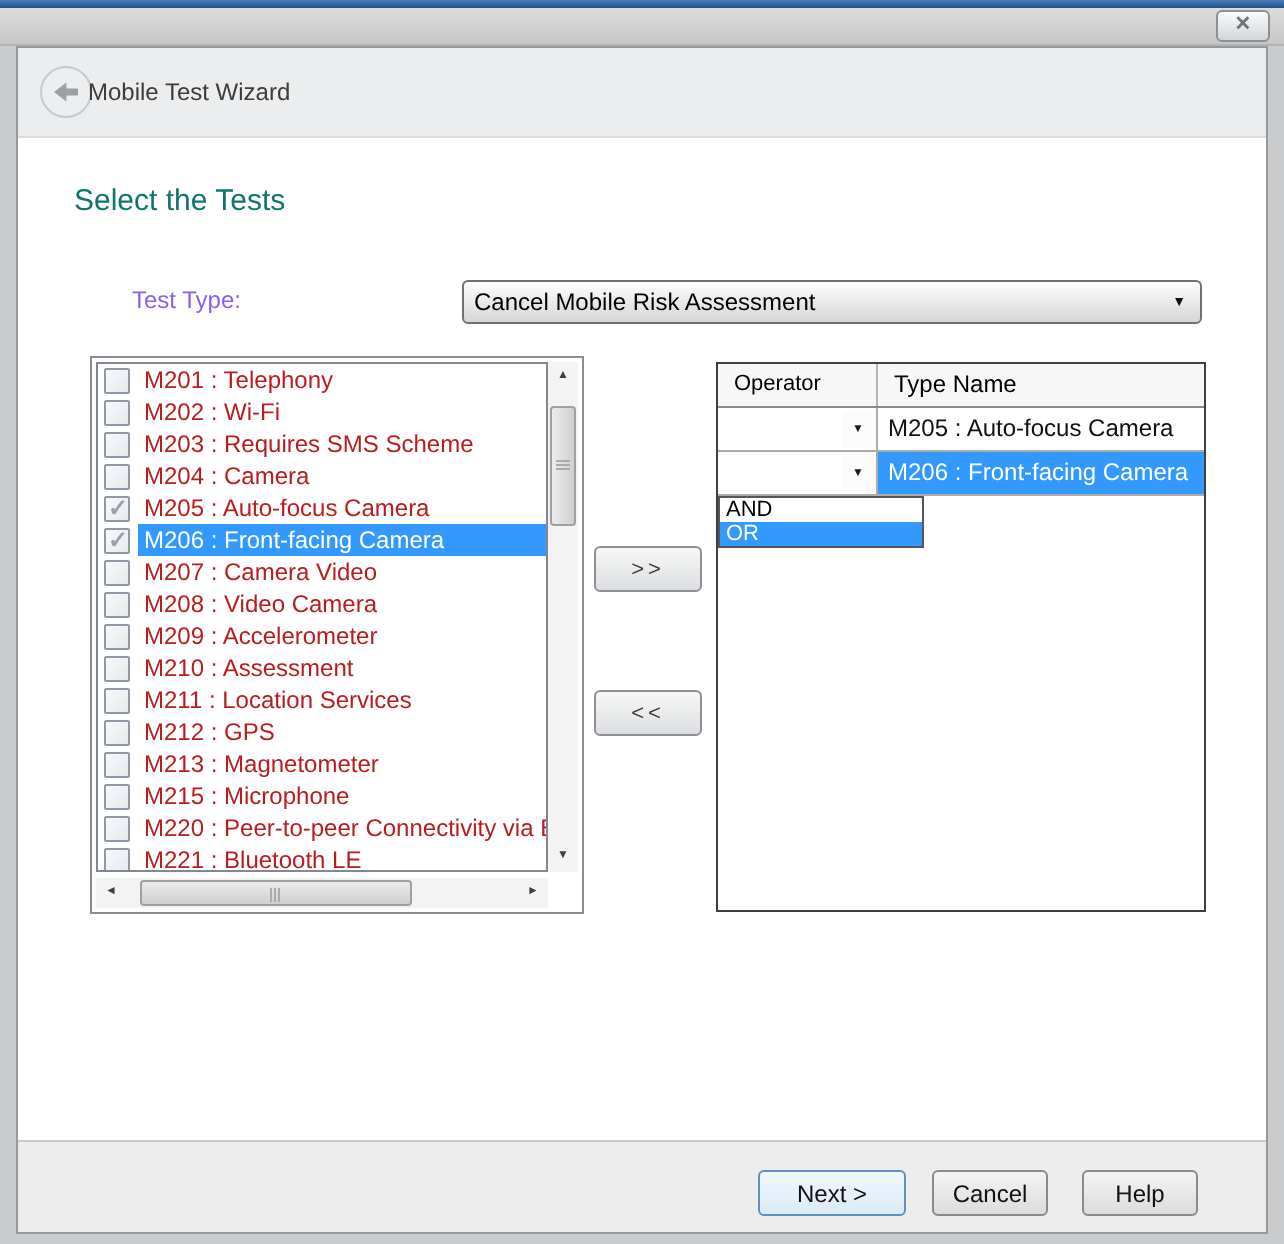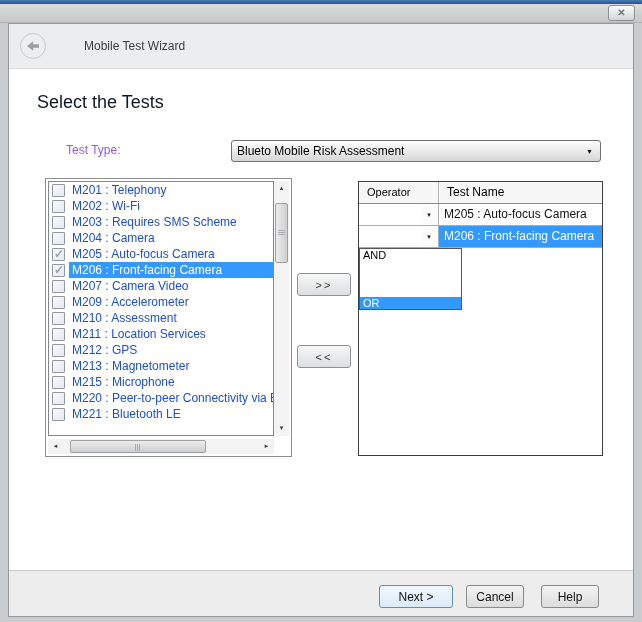--- a/index.html
+++ b/index.html
@@ -16,43 +16,43 @@
     background:linear-gradient(#fbfbfb,#d2d6d9);
     color:#6e7477; font-size:10px; font-weight:bold; line-height:13px; text-align:center; cursor:default; }
 
   .panel { position:absolute; left:8px; top:23px; width:626px; height:594px;
     background:#ffffff; border:1px solid #96989a; }
 
   .panel-header { position:absolute; left:0; top:0; right:0; height:45px;
     background:#ecedee; border-bottom:1px solid #dcdcdc; }
   .back-btn { position:absolute; left:11px; top:9px; width:26px; height:26px; border-radius:50%;
     border:1px solid #c6cacc; background:#eceeef; display:flex; align-items:center; justify-content:center; }
-  .wizard-title { position:absolute; left:35px; top:15px; font-size:12px; color:#3c3c3c;margin-left:40px; }
-
-  .section-heading { position:absolute; left:28px; top:68px; font-size:18px; color:#0f172a; }
+  .wizard-title { position:absolute; left:35px; top:15px; font-size:12px; color:#3c3c3c; }
+
+  .section-heading { position:absolute; left:28px; top:68px; font-size:15px; color:#0f766e; }
 
   .tt-label { position:absolute; left:57px; top:119px; font-size:12px; font-weight:normal; color:#8b5cf6; }
   .tt-select { position:absolute; left:222px; top:116px; width:370px; height:22px;
     border:1px solid #707070; border-radius:3px;
     background:linear-gradient(#fefefe,#d6d6d6);
     font-size:12px; line-height:20px; padding-left:5px; color:#000; }
   .tt-select .chev { position:absolute; right:7px; top:7px; font-size:7px; color:#111; line-height:7px; }
 
   
   .list-container { position:absolute; left:36px; top:154px; width:247px; height:279px;
     background:#fff; border:1px solid #8b8e90; }
   .list-box { position:absolute; left:2px; top:2px; width:226px; height:255px;
     border:1px solid #828790; background:#fff; overflow:hidden; }
   .lrow { height:16px; display:flex; align-items:center; padding-left:3px; white-space:nowrap; overflow:hidden; }
   .cbx { flex:none; width:13px; height:13px; margin-right:4px; position:relative;
     border:1px solid #8e99a5; border-radius:1px;
     background:linear-gradient(135deg,#f7f9fb,#e6eaee); }
   .cbx .check { position:absolute; left:1px; top:-2px; font-size:12px; font-weight:bold; color:#9ba1a7; display:none; }
   .lrow.checked .cbx .check { display:block; }
-  .llabel { flex:1; font-size:12px; line-height:16px; padding:0 3px; overflow:hidden; color:#1d4ed8; }
+  .llabel { flex:1; font-size:12px; line-height:16px; padding:0 3px; overflow:hidden; color:#b91c1c; }
   .lrow.selected .llabel { background:#3399ff; color:#fff; }
 
   
   .vscroll { position:absolute; right:2px; top:2px; width:15px; height:255px; background:#f3f3f4; }
   .vscroll .arr { position:absolute; left:0; width:15px; height:15px; text-align:center; font-size:6px;
     line-height:15px; color:#3f3f3f; }
   .vscroll .arr.up { top:0; } .vscroll .arr.down { bottom:0; }
   .vthumb { position:absolute; left:1px; top:22px; width:13px; height:60px;
     border:1px solid #9fa0a2; border-radius:2px; background:linear-gradient(90deg,#ececec,#cfcfcf); }
   .vthumb::after { content:""; position:absolute; left:2px; top:50%; margin-top:-3px; width:7px; height:6px;
@@ -81,21 +81,21 @@
   .th-op { width:80px; border-right:1px solid #b5b5b5; padding-left:8px; font-size:11px; line-height:21px; color:#000; }
   .th-name { flex:1; padding-left:8px; font-size:12px; line-height:21px; color:#000; }
   .trow { height:22px; display:flex; border-bottom:1px solid #ababab; }
   .op-cell { width:80px; border-right:1px solid #ababab; position:relative; background:#fff; }
   .dd-btn { position:absolute; right:1px; top:1px; bottom:1px; width:16px; border-radius:2px;
     display:flex; align-items:center; justify-content:center; font-size:6px; color:#1a1a1a; background:#fcfcfc; }
   .name-cell { flex:1; font-size:12px; line-height:21px; padding-left:5px; white-space:nowrap; overflow:hidden; color:#111; }
   .trow.selected .name-cell { background:#3399ff; color:#fff; }
   .op-list { position:absolute; left:0px; top:66px; width:103px; border:1px solid #565656; background:#fff; z-index:5; }
   .op-item { height:12px; line-height:12px; font-size:11px; padding-left:3px; color:#000; }
-  .op-item.hl { background:#3399ff; color:#fff;margin-top:36px; }
+  .op-item.hl { background:#3399ff; color:#fff; }
 
   
   .footer { position:absolute; left:0; right:0; bottom:0; height:46px;
     background:#ededee; border-top:1px solid #c9c9c9;margin-top:12px; }
   .fbtn { position:absolute; top:14px; height:23px; border:1px solid #8a8a8a; border-radius:3px;
     background:linear-gradient(#f4f4f4,#dcdcdc); font-size:12px; color:#111;
     display:flex; align-items:center; justify-content:center; }
   .fbtn.next { left:370px; width:74px; border-color:#5c90c5;
     background:linear-gradient(#f0f7fd,#dcebf9); }
   .fbtn.cancel { left:457px; width:58px; }
@@ -120,21 +120,21 @@
           <path d="M13 5.2 H7.2 V2.2 L1 7 L7.2 11.8 V8.8 H13 Z" fill="#9aa0a4"></path>
         </svg>
       </div>
       <div class="wizard-title">Mobile Test Wizard</div>
     </div>
 
     <div class="section-heading">Select the Tests</div>
 
     <div class="tt-label">Test Type:</div>
     <div class="tt-select">
-      <span>Blueto Mobile Risk Assessment</span>
+      <span>Cancel Mobile Risk Assessment</span>
       <span class="chev">▼</span>
     </div>
 
     <div class="list-container">
       <div class="list-box">
         <div class="lrow">
             <span class="cbx"></span>
             <span class="llabel">M201 : Telephony</span>
           </div>
         <div class="lrow">
@@ -160,20 +160,24 @@
               <span class="check">✓</span>
             </span>
             <span class="llabel">M206 : Front-facing Camera</span>
           </div>
         <div class="lrow">
             <span class="cbx"></span>
             <span class="llabel">M207 : Camera Video</span>
           </div>
         <div class="lrow">
             <span class="cbx"></span>
+            <span class="llabel">M208 : Video Camera</span>
+          </div>
+        <div class="lrow">
+            <span class="cbx"></span>
             <span class="llabel">M209 : Accelerometer</span>
           </div>
         <div class="lrow">
             <span class="cbx"></span>
             <span class="llabel">M210 : Assessment</span>
           </div>
         <div class="lrow">
             <span class="cbx"></span>
             <span class="llabel">M211 : Location Services</span>
           </div>
@@ -209,21 +213,21 @@
         <div class="arr right">►</div>
       </div>
     </div>
 
     <div class="xfer add">&gt;&gt;</div>
     <div class="xfer remove">&lt;&lt;</div>
 
     <div class="sel-table">
       <div class="thead">
         <div class="th-op">Operator</div>
-        <div class="th-name">Test Name</div>
+        <div class="th-name">Type Name</div>
       </div>
       <div class="trow">
         <div class="op-cell">
           <span></span>
           <span class="dd-btn">▼</span>
         </div>
         <div class="name-cell">M205 : Auto-focus Camera</div>
       </div>
       <div class="trow selected">
         <div class="op-cell">

